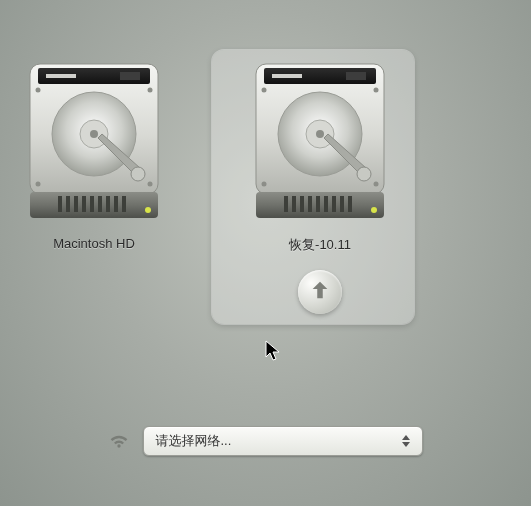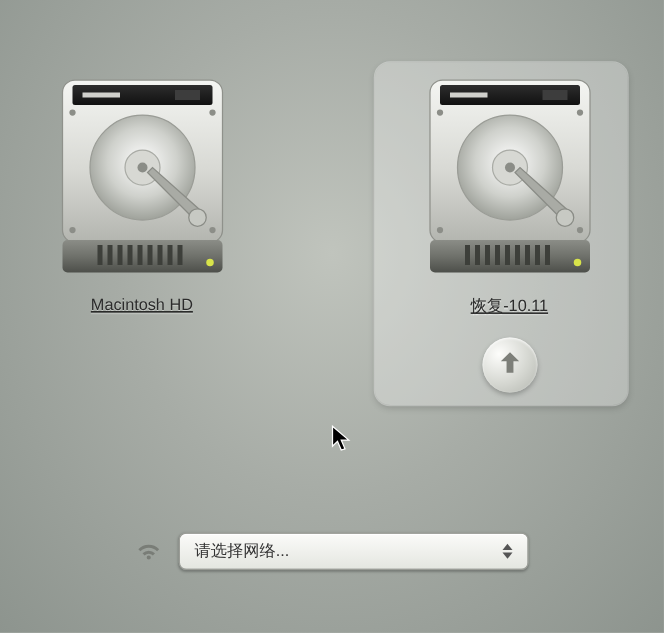--- a/index.html
+++ b/index.html
@@ -9,21 +9,21 @@
     overflow:hidden;
   }
   body{
     background:radial-gradient(ellipse at 50% 40%, #c0c4bd 0%, #a7aca6 45%, #8d948e 100%);
   }
   .stage{
     position:relative;width:100%;height:100%;
   }
   .disks{
     position:absolute;top:50px;left:0;right:10px;
-    display:flex;justify-content:center;gap:92px;text-decoration:underline;
+    display:flex;justify-content:flex-start;gap:24px;
   }
   .disk-item{
     width:180px;
     display:flex;flex-direction:column;align-items:center;
     border-radius:12px;
     padding:6px 4px 10px;
     cursor:pointer;
   }
   .disk-item.selected{
     background:rgba(255,255,255,0.28);

